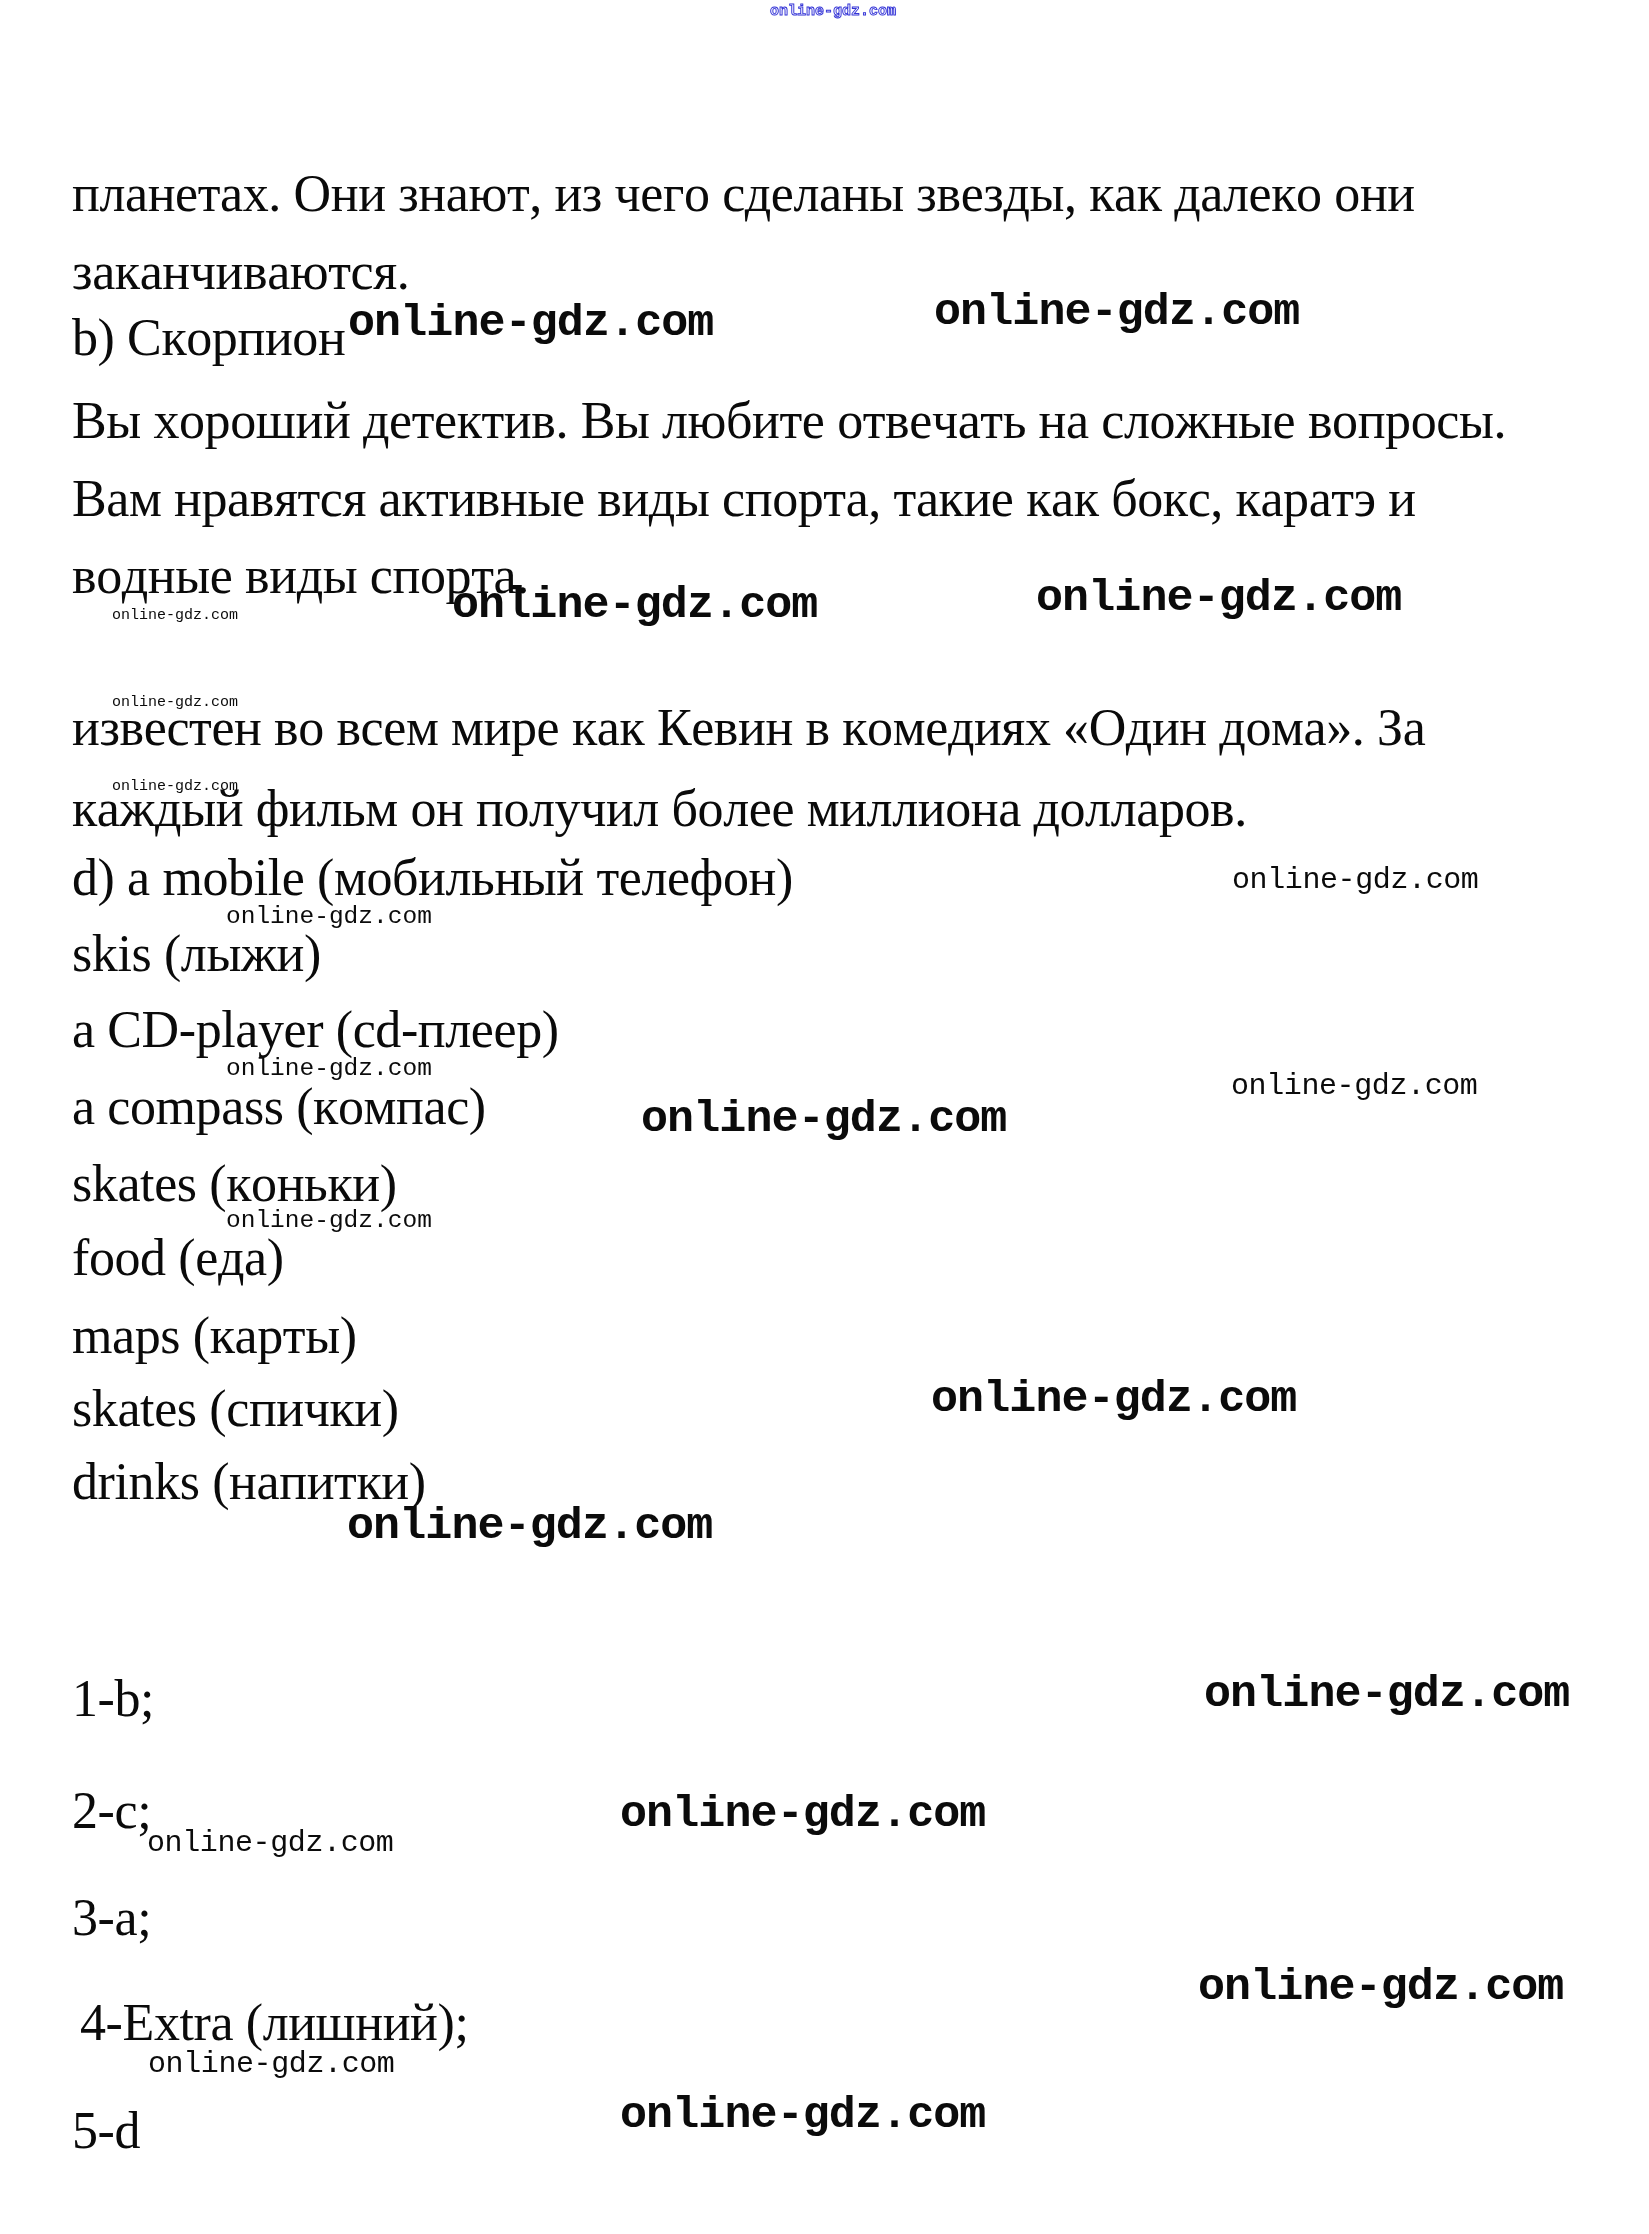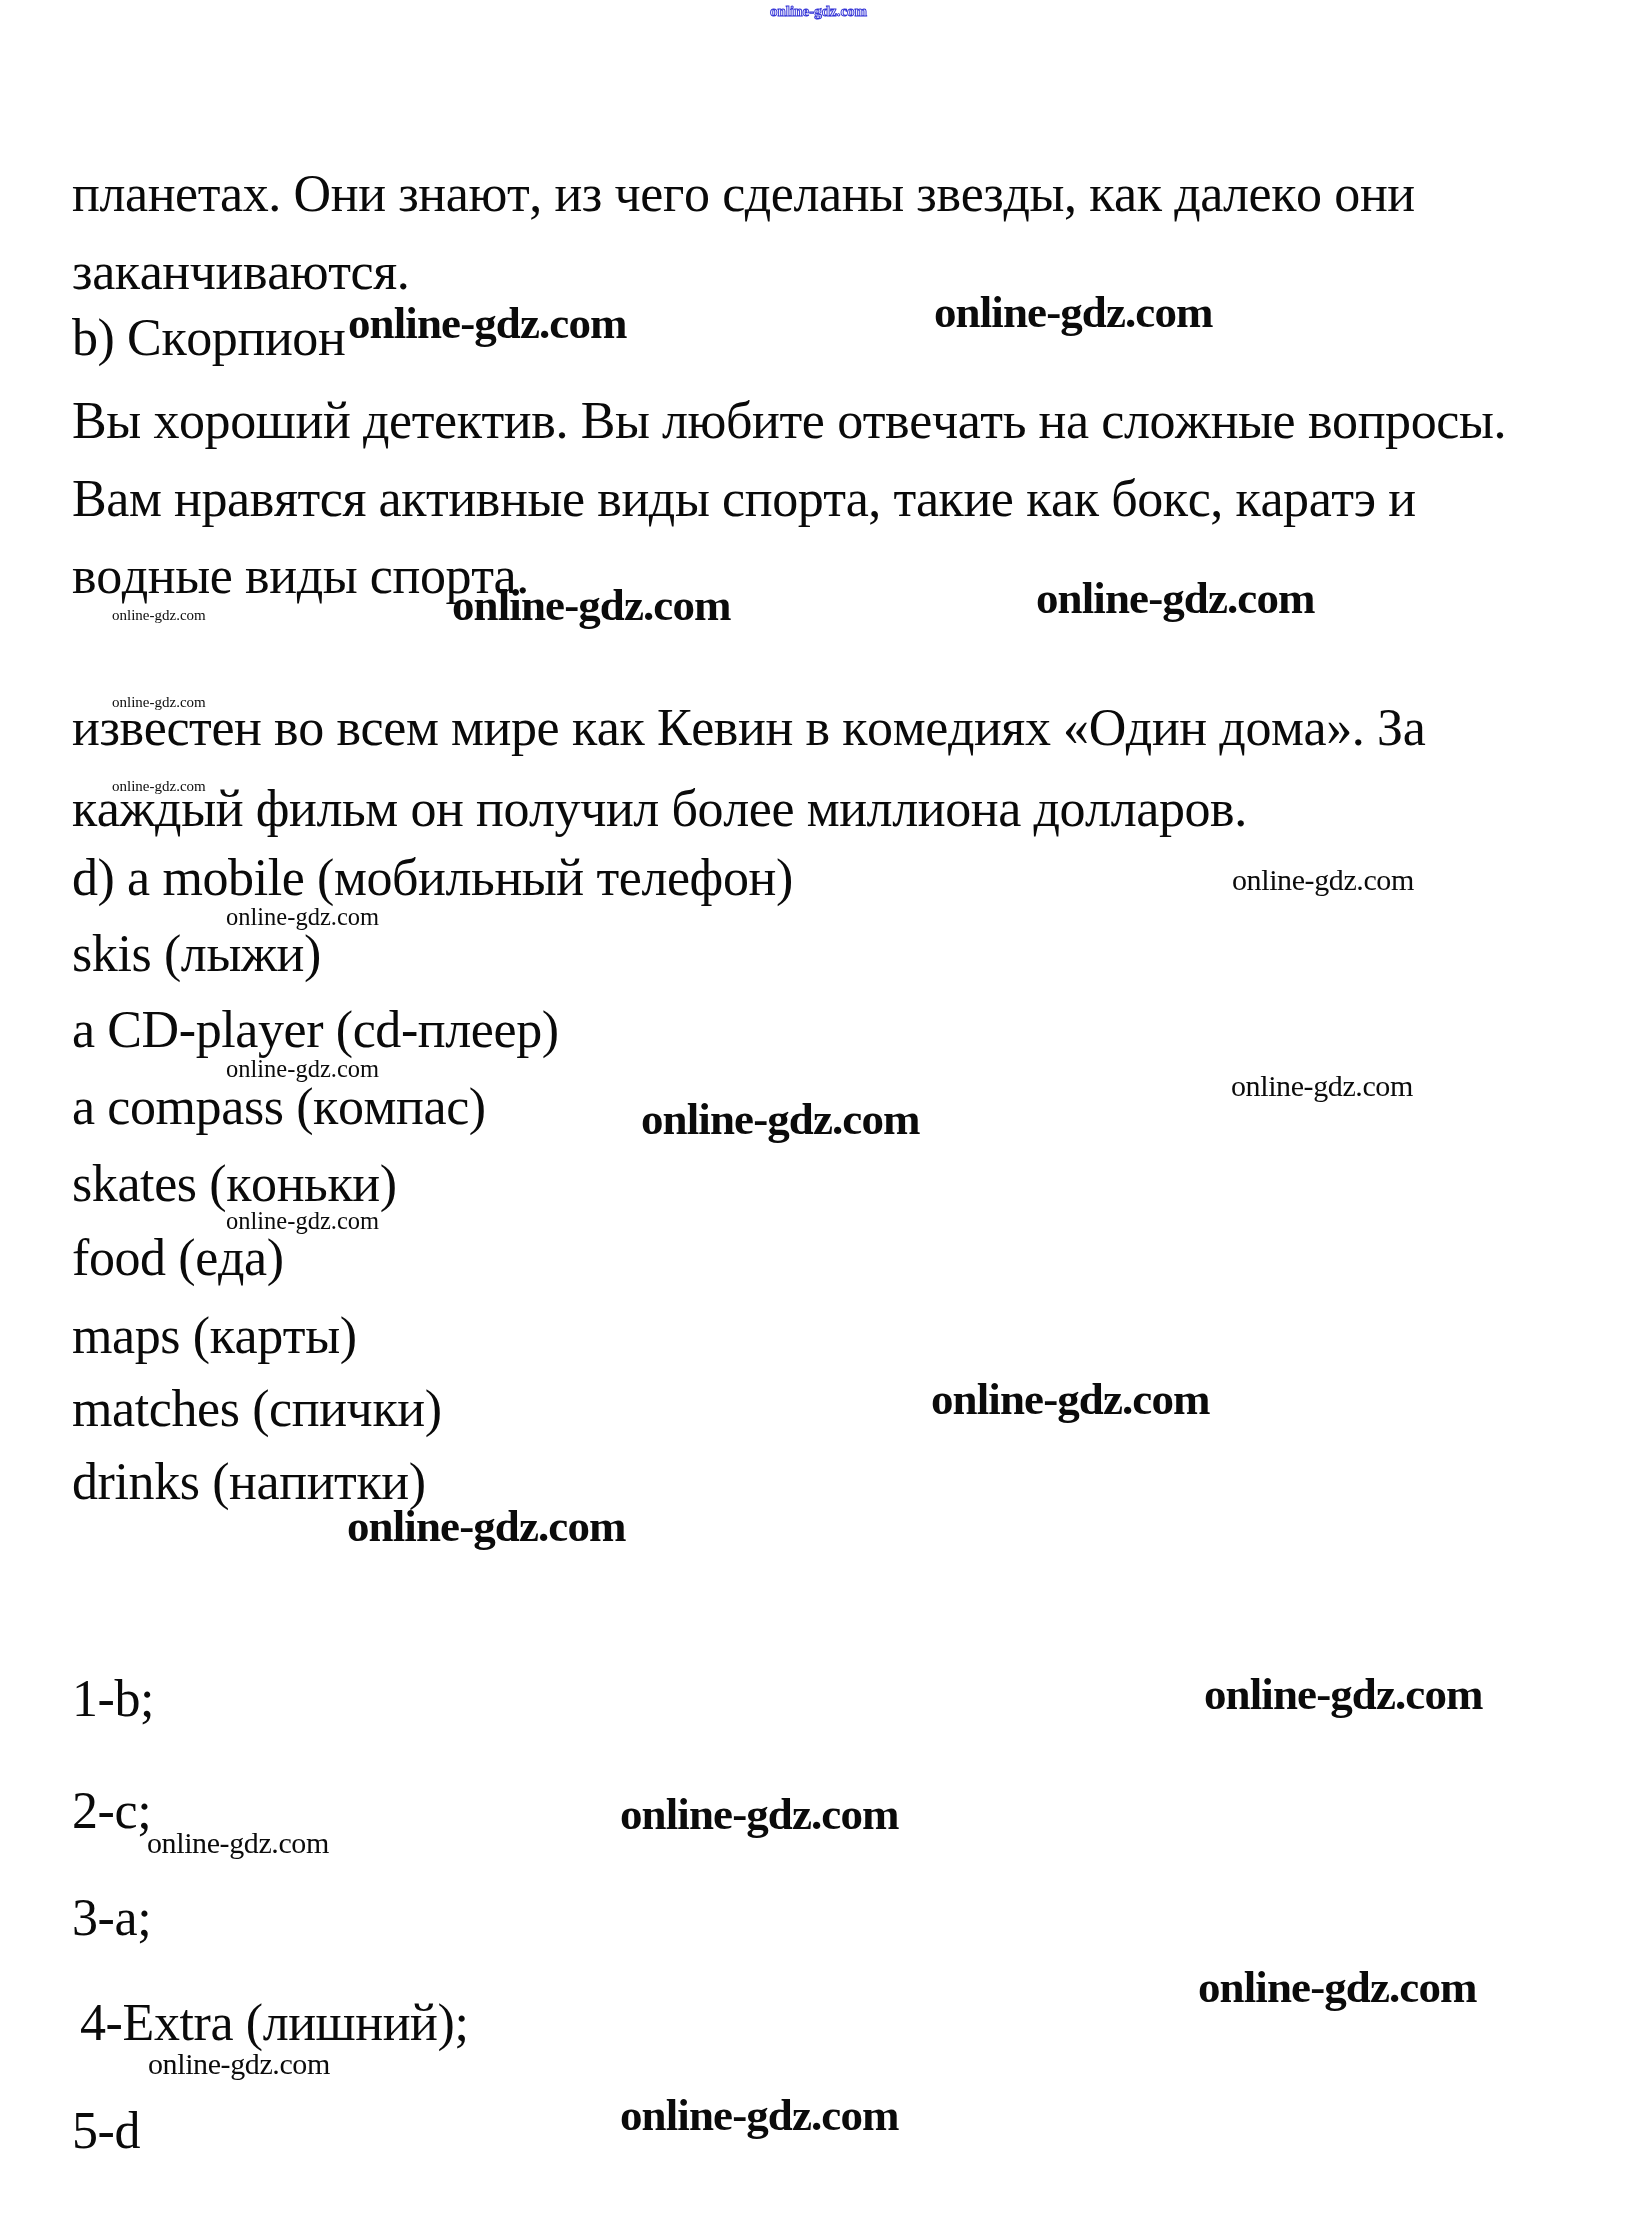--- a/index.html
+++ b/index.html
@@ -17,21 +17,21 @@
     font-family: "Liberation Serif", "DejaVu Serif", serif;
     font-size: 52px;
     line-height: 1;
     color: #0a0a0a;
     white-space: nowrap;
     letter-spacing: -0.4px;
   }
   
   .wm {
     position: absolute;
-    font-family: Liberation Serif, serif;
+    font-family: Liberation Mono, monospace;
     color: #0b0b0b;
     white-space: nowrap;
     line-height: 1;
   }
   .wm-lg { font-size: 45px; font-weight: 700; letter-spacing: -0.9px; }
   .wm-md { font-size: 30px; font-weight: 400; letter-spacing: -0.4px; }
   .wm-sm { font-size: 24.5px; font-weight: 400; }
   .wm-xs { font-size: 15px; font-weight: 400; }
   .wm-blue {
     font-size: 15px;
@@ -74,21 +74,21 @@
   <div class="line" style="left:72px; top:928px">skis (лыжи)</div>
   <div class="line" style="left:72px; top:1004px">a CD-player (cd-плеер)</div>
   <span class="wm wm-sm" style="left:226px; top:1057px">online-gdz.com</span>
   <span class="wm wm-md" style="left:1231px; top:1071px">online-gdz.com</span>
   <div class="line" style="left:72px; top:1081px">a compass (компас)</div>
   <span class="wm wm-lg" style="left:641px; top:1097px">online-gdz.com</span>
   <div class="line" style="left:72px; top:1158px">skates (коньки)</div>
   <span class="wm wm-sm" style="left:226px; top:1209px">online-gdz.com</span>
   <div class="line" style="left:72px; top:1232px">food (еда)</div>
   <div class="line" style="left:72px; top:1310px">maps (карты)</div>
-  <div class="line" style="left:72px; top:1383px">matches (спички)</div>
+  <div class="line" style="left:72px; top:1383px">skates (спички)</div>
   <span class="wm wm-lg" style="left:931px; top:1377px">online-gdz.com</span>
   <div class="line" style="left:72px; top:1456px">drinks (напитки)</div>
   <span class="wm wm-lg" style="left:347px; top:1504px">online-gdz.com</span>
 
   <div class="line" style="left:72px; top:1673px">1-b;</div>
   <span class="wm wm-lg" style="left:1204px; top:1672px">online-gdz.com</span>
   <div class="line" style="left:72px; top:1785px">2-c;</div>
   <span class="wm wm-lg" style="left:620px; top:1792px">online-gdz.com</span>
   <span class="wm wm-md" style="left:147px; top:1828px">online-gdz.com</span>
   <div class="line" style="left:72px; top:1892px">3-a;</div>

